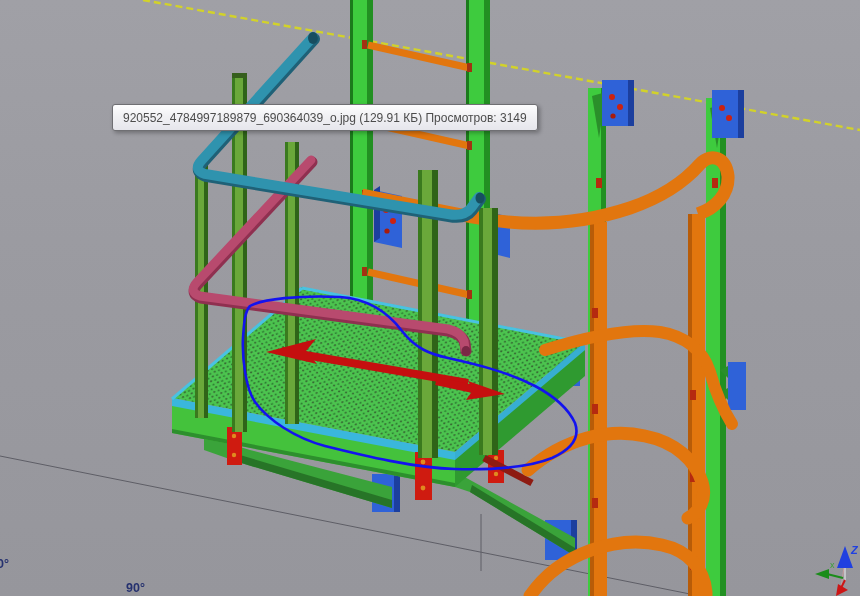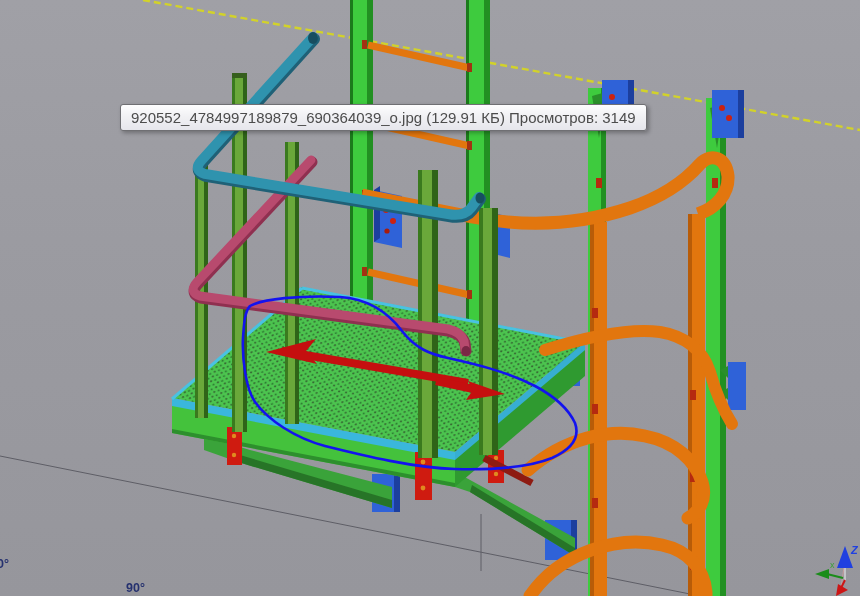--- a/index.html
+++ b/index.html
@@ -3,26 +3,26 @@
 <meta charset="utf-8">
 <style>
   html,body{margin:0;padding:0;background:#6e6e74;}
   #stage{
     position:relative;width:860px;height:596px;overflow:hidden;
     background:linear-gradient(180deg,#a0a0a6 0%,#9b9ba1 40%,#96969c 100%);
     font-family:"Liberation Sans",sans-serif;
   }
   #scene{position:absolute;left:0;top:0;}
   #tooltip{
-    position:absolute;left:120px;top:104px;height:27px;box-sizing:border-box;
+    position:absolute;left:112px;top:104px;height:27px;box-sizing:border-box;
     display:flex;align-items:center;padding:12px 10px;white-space:nowrap;
     background:linear-gradient(180deg,#fdfdfe 0%,#f1f1f4 45%,#e6e6ec 100%);
     border:1px solid #6f6f73;border-radius:3px;
     box-shadow:2px 2px 4px rgba(0,0,0,.30);
-    font-size:15px;color:#4c4c4c;z-index:10;
+    font-size:12px;color:#4c4c4c;z-index:10;
   }
 </style>
 </head>
 <body>
 
 <div id="stage">
 <svg id="scene" width="860" height="596" viewBox="0 0 860 596" xmlns="http://www.w3.org/2000/svg">
   <defs>
     <pattern id="grate" width="7" height="5" patternUnits="userSpaceOnUse" patternTransform="rotate(9) skewX(-12)">
       <rect width="7" height="5" fill="#4cc44f"></rect>

